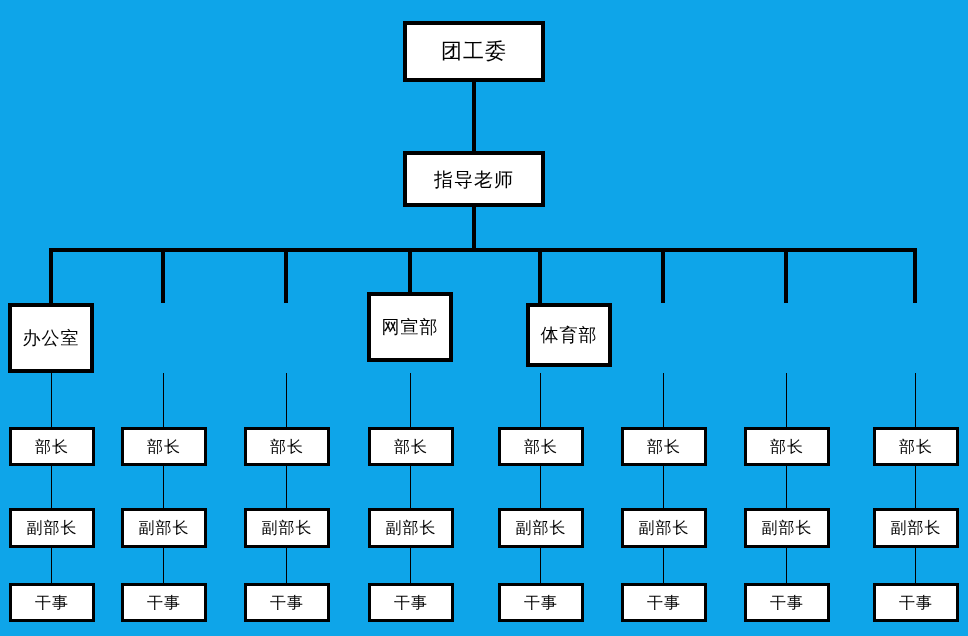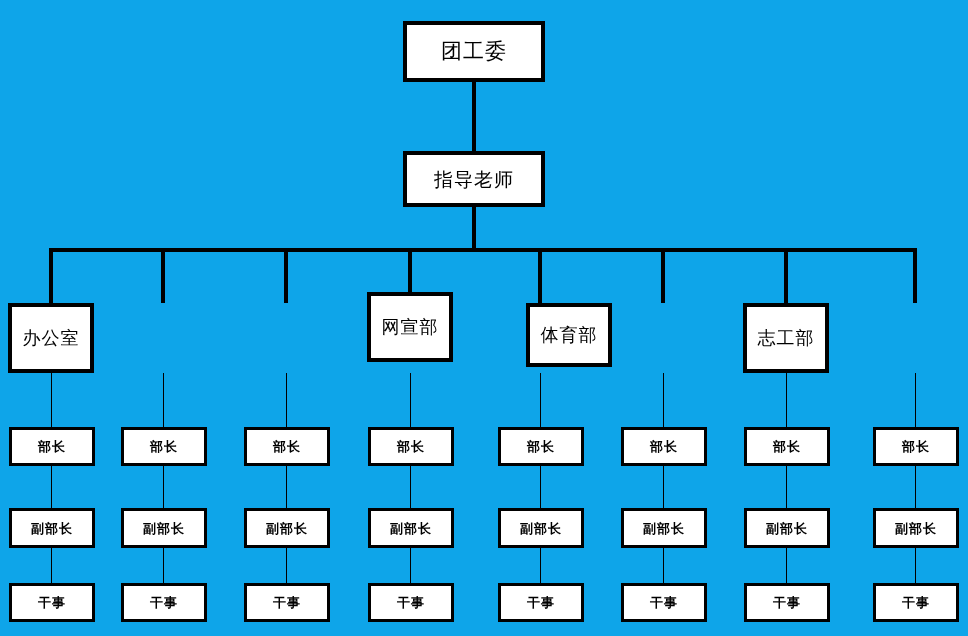--- a/index.html
+++ b/index.html
@@ -37,22 +37,21 @@
   }
 
   
   .node.root      { font-size: 21px; }
   .node.advisor   { font-size: 19px; }
   .node.dept      { font-size: 18px; }
 
   
   .node.role {
     border-width: 3px;
-    font-size: 13px;
-    font-weight: bold;
+    font-size: 16px;
   }
 
   
   .conn {
     position: absolute;
     background: #000000;
     z-index: 1;
   }
   .conn.thick-v  { width: 4px; }
   .conn.thick-h  { height: 4px; }
@@ -164,23 +163,20 @@
   <div class="conn thin-v" style="left:663px; top:466px; height:42px;"></div>
   <div class="node role" style="left:621px; top:508px; width:86px; height:40px;">
     <span class="node-label">副部长</span>
   </div>
   <div class="conn thin-v" style="left:663px; top:548px; height:35px;"></div>
   <div class="node role" style="left:621px; top:583px; width:86px; height:39px;">
     <span class="node-label">干事</span>
   </div>
 
   <div class="conn thick-v" style="left:784px; top:248px; height:55px;"></div>
-  <div class="node dept" style="left:743px; top:303px; width:86px; height:70px;">
-    <span class="node-label">志工部</span>
-  </div>
   <div class="conn thin-v" style="left:786px; top:373px; height:54px;"></div>
   <div class="node role" style="left:744px; top:427px; width:86px; height:39px;">
     <span class="node-label">部长</span>
   </div>
   <div class="conn thin-v" style="left:786px; top:466px; height:42px;"></div>
   <div class="node role" style="left:744px; top:508px; width:86px; height:40px;">
     <span class="node-label">副部长</span>
   </div>
   <div class="conn thin-v" style="left:786px; top:548px; height:35px;"></div>
   <div class="node role" style="left:744px; top:583px; width:86px; height:39px;">

